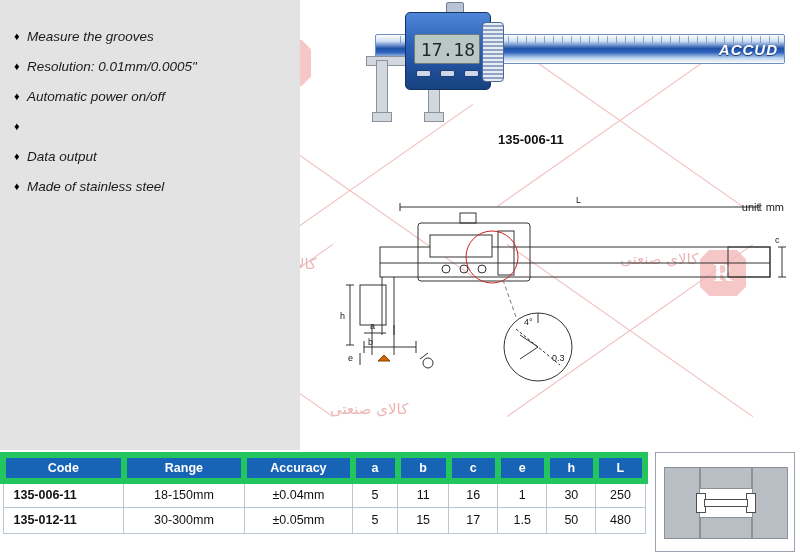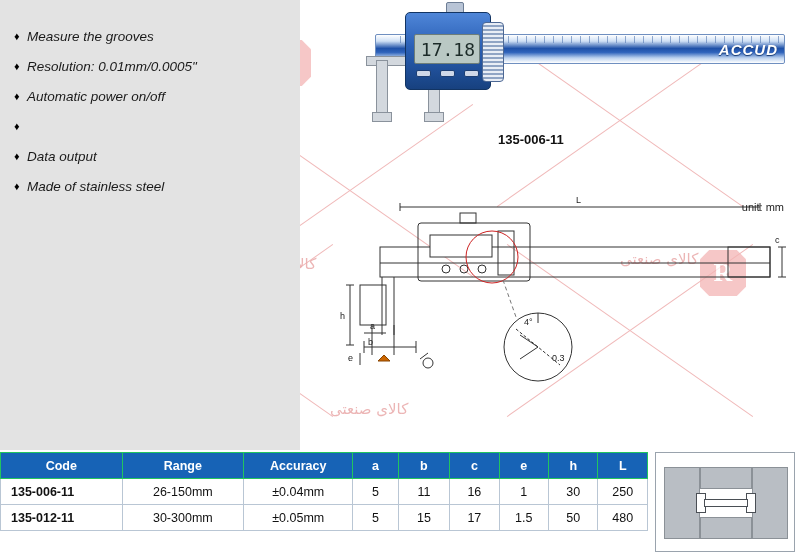--- a/index.html
+++ b/index.html
@@ -195,21 +195,21 @@
     width: 648px;
     border-collapse: collapse;
     font-size: 12.5px;
     z-index: 4;
   }
   .spec-table th {
     background: #1763b6;
     color: #ffffff;
     font-weight: bold;
     height: 26px;
-    border: 1px solid #22c55e;
+    border: 6px solid #22c55e;
     text-align: center;
   }
   .spec-table td {
     height: 26px;
     border: 1px solid #b9c6d4;
     text-align: center;
     color: #111;
   }
   .spec-table td.code-cell {
     font-weight: bold;
@@ -391,21 +391,21 @@
         <th style="width:50px">b</th>
         <th style="width:48px">c</th>
         <th style="width:48px">e</th>
         <th style="width:48px">h</th>
         <th style="width:48px">L</th>
       </tr>
     </thead>
     <tbody>
       <tr>
         <td class="code-cell">135-006-11</td>
-        <td>26-150mm</td>
+        <td>18-150mm</td>
         <td>±0.04mm</td>
         <td>5</td>
         <td>11</td>
         <td>16</td>
         <td>1</td>
         <td>30</td>
         <td>250</td>
       </tr>
       <tr>
         <td class="code-cell">135-012-11</td>

